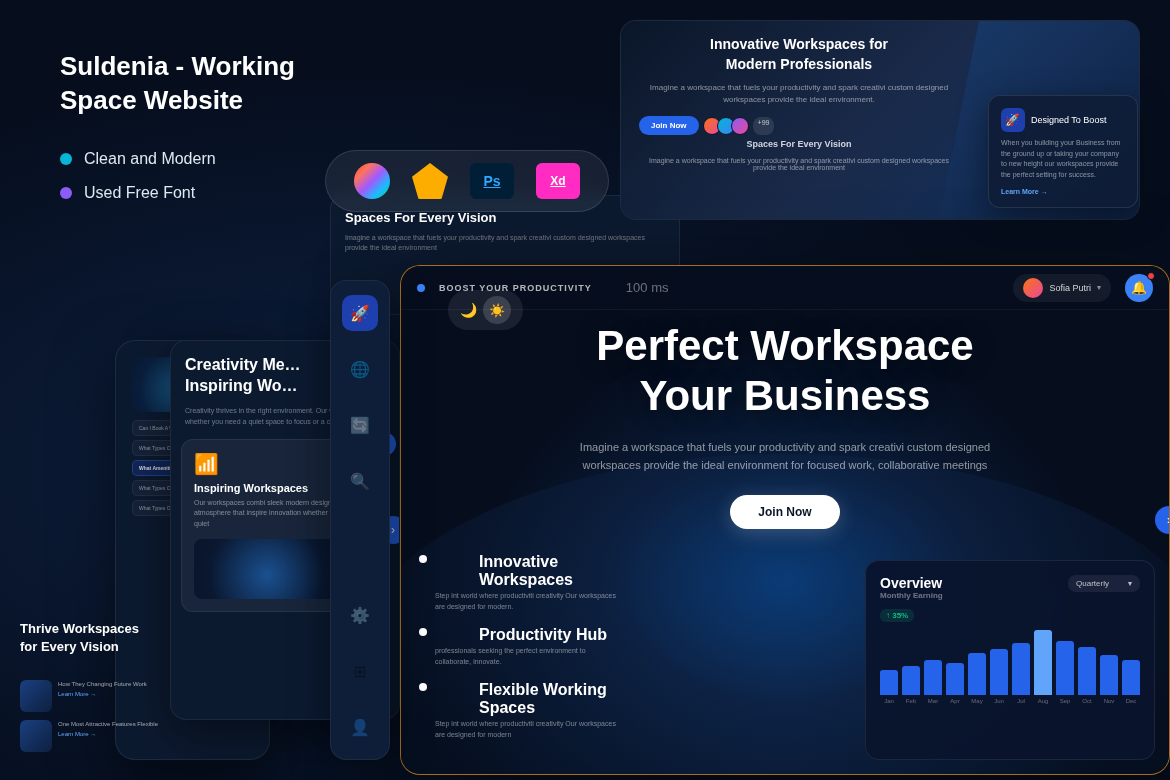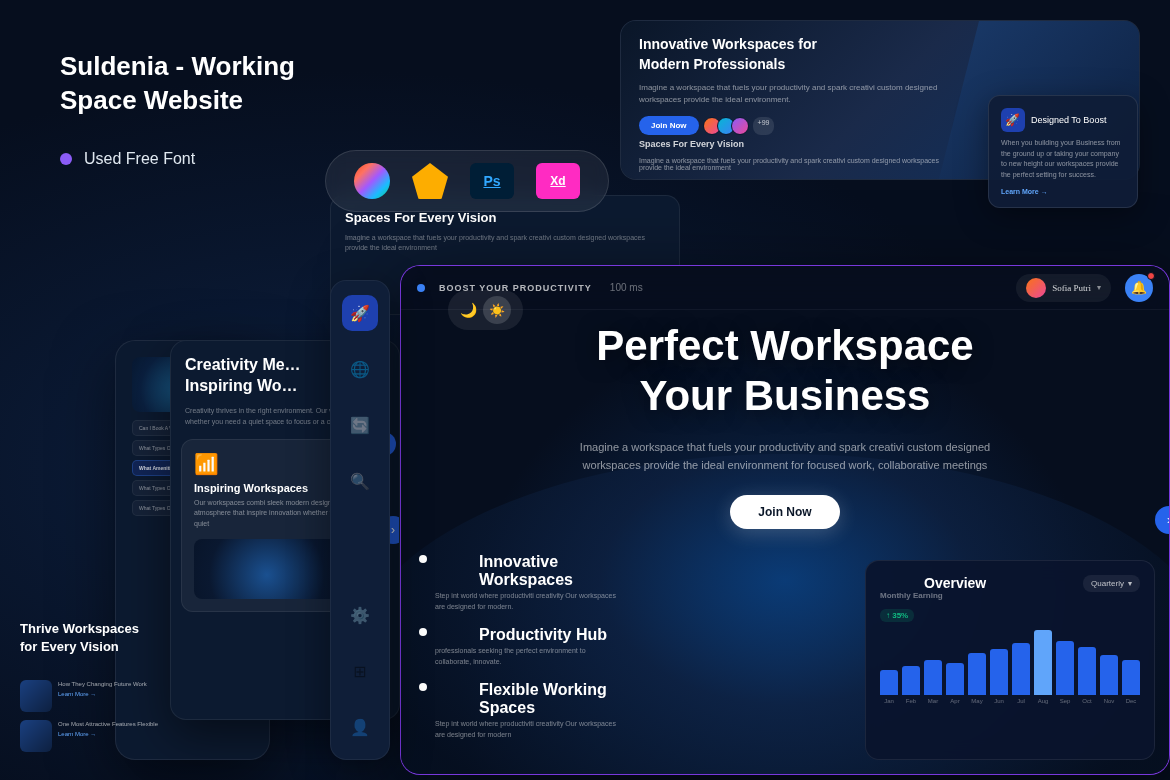--- a/index.html
+++ b/index.html
@@ -95,26 +95,27 @@
     .sketch-icon { background: #fdad00; clip-path: polygon(50% 0%, 100% 38%, 82% 100%, 18% 100%, 0% 38%); width: 36px; height: 36px; }
     .ps-icon { background: #001e36; color: #31a8ff; font-size: 14px; font-weight: 900; border-radius: 6px; width: 44px; height: 36px; }
     .xd-icon { background: #ff2bc2; color: #ffffff; font-size: 12px; font-weight: 900; border-radius: 6px; width: 44px; height: 36px; }
 
     
     .top-right-preview {
       position: absolute;
       right: 30px;
       top: 20px;
       width: 520px;
-      height: 160px;
+      height: 200px;
       background: #0c1a30;
       border-radius: 16px;
       overflow: hidden;
       z-index: 8;
       border: 1px solid rgba(255,255,255,0.08);
+      text-align: center;
     }
 
     .preview-bg {
       position: absolute;
       inset: 0;
       background: linear-gradient(135deg, #0a1628 0%, #1a2a4a 50%, #0d3060 100%);
     }
 
     .preview-mountain {
       position: absolute;
@@ -375,21 +376,21 @@
     }
     .sidebar-icon.dim { opacity: 0.4; }
 
     
     .main-center-card {
       position: absolute;
       left: 400px;
       top: 265px;
       width: 770px;
       height: 510px;
-      background: #6d28d9;
+      background: #a16207;
       border-radius: 20px;
       overflow: hidden;
       z-index: 8;
       border: 1px solid rgba(255,255,255,0.08);
       box-shadow: 0 20px 80px rgba(0,0,0,0.6);
     }
 
     .main-bg {
       position: absolute;
       inset: 0;
@@ -446,34 +447,33 @@
     .top-bar-label {
       color: rgba(255,255,255,0.7);
       font-size: 9px;
       font-weight: 600;
       letter-spacing: 1px;
       text-transform: uppercase;
     }
 
     .top-bar-time {
       color: rgba(255,255,255,0.4);
-      font-size: 10px;
-      margin-left: 4px;
+      font-size: 13px;
+      margin-left: 20px;
     }
 
     .top-bar-spacer { flex: 1; }
 
     .top-bar-user {
       display: flex;
       align-items: center;
       gap: 6px;
       background: rgba(255,255,255,0.06);
       border-radius: 20px;
       padding: 4px 10px;
-      font-family: Liberation Serif, serif;
     }
     .user-avatar {
       width: 20px;
       height: 20px;
       border-radius: 50%;
       background: linear-gradient(135deg, #f97316, #ec4899);
     }
     .user-name {
       color: rgba(255,255,255,0.8);
       font-size: 9px;
@@ -597,33 +597,32 @@
       display: flex;
       justify-content: space-between;
       align-items: flex-start;
       margin-bottom: 4px;
     }
 
     .overview-title {
       color: #ffffff;
       font-size: 14px;
       font-weight: 700;
-      margin-left: 44px;
     }
 
     .overview-sub {
       color: rgba(255,255,255,0.4);
       font-size: 8px;
       font-weight: bold;
     }
 
     .quarterly-select {
       display: flex;
       align-items: center;
-      gap: 4px;
+      gap: 19px;
       background: rgba(255,255,255,0.07);
       border-radius: 8px;
       padding: 4px 8px;
       color: rgba(255,255,255,0.7);
       font-size: 8px;
     }
 
     .growth-badge {
       display: inline-flex;
       align-items: center;
@@ -852,20 +851,24 @@
 
   </style>
 </head>
 <body>
 
 <div class="bg-overlay"></div>
 
 <div class="left-panel">
   <h1 class="main-title">Suldenia - Working Space Website</h1>
   <ul class="feature-list">
+    <li class="feature-item">
+      <span class="bullet bullet-cyan"></span>
+      <span>Clean and Modern</span>
+    </li>
     <li class="feature-item">
       <span class="bullet bullet-purple"></span>
       <span>Used Free Font</span>
     </li>
   </ul>
 </div>
 
 <div class="tools-bar">
   <div class="tool-icon figma-icon"></div>
   <div class="tool-icon sketch-icon"></div>

